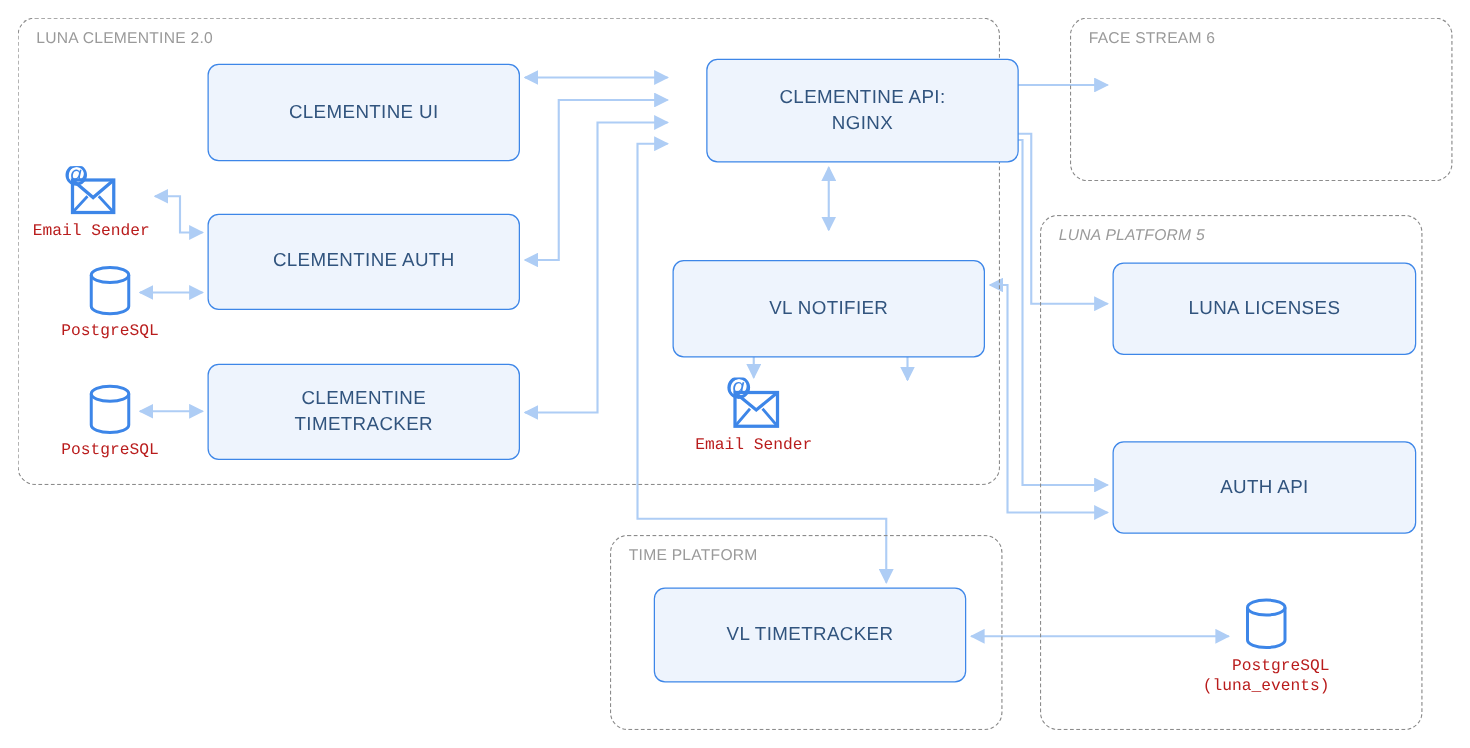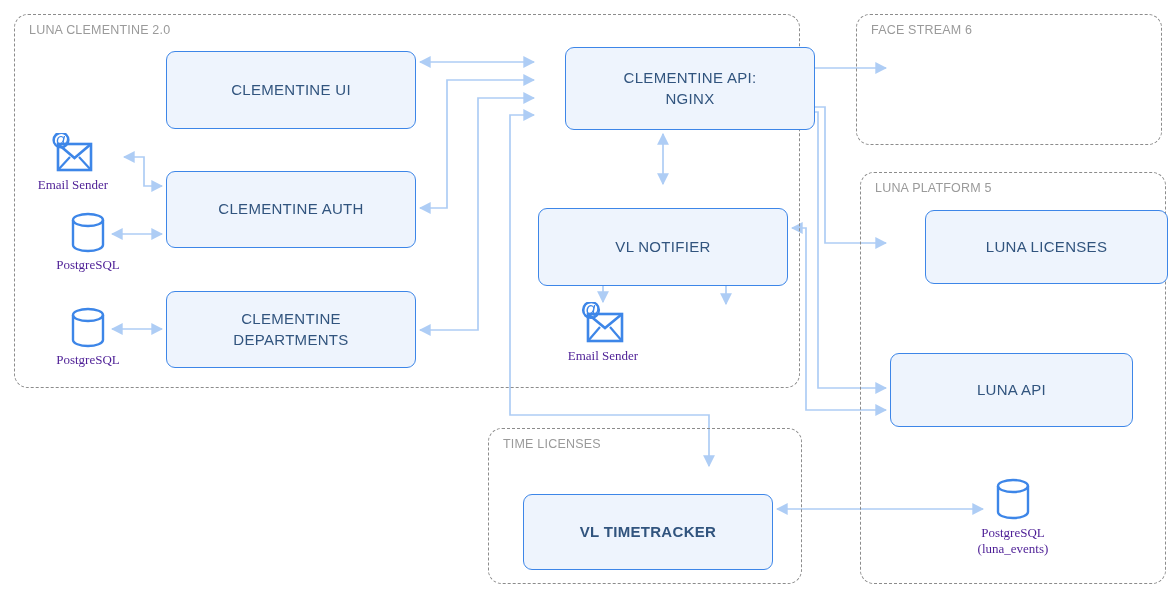--- a/index.html
+++ b/index.html
@@ -63,25 +63,25 @@
     align-items: center;
     justify-content: flex-start;
   }
   .icon-asset .glyph {
     display: block;
     line-height: 0;
   }
   .icon-asset .caption {
     margin-top: 2px;
     font-size: 13px;
-    color: #4c1d95;
-    text-align: center;
+    color: #b91c1c;
+    text-align: right;
     line-height: 1.2;
     white-space: pre-line;
-    font-family: Liberation Serif, serif;
+    font-family: Liberation Mono, monospace;
   }
   
   #wires {
     position: absolute;
     left: 0;
     top: 0;
     width: 1176px;
     height: 598px;
     pointer-events: none;
   }
@@ -132,46 +132,46 @@
   </svg>
 
   <div class="group" style="left:14px; top:14px; width:786px; height:374px;">
     <span class="group-label">LUNA CLEMENTINE 2.0</span>
   </div>
 
   <div class="group" style="left:856px; top:14px; width:306px; height:131px;">
     <span class="group-label">FACE STREAM 6</span>
   </div>
 
-  <div class="group" style="left:860px; top:172px; width:306px; height:412px;">
+  <div class="group" style="left:832px; top:172px; width:306px; height:412px;font-style:italic;">
     <span class="group-label">LUNA PLATFORM 5</span>
   </div>
 
   <div class="group" style="left:488px; top:428px; width:314px; height:156px;">
-    <span class="group-label">TIME LICENSES</span>
+    <span class="group-label">TIME PLATFORM</span>
   </div>
 
   <div class="node" style="left:166px; top:171px; width:250px; height:77px;">CLEMENTINE AUTH</div>
 
   <div class="node" style="left:166px; top:51px; width:250px; height:78px;">CLEMENTINE UI</div>
 
   <div class="node" style="left:166px; top:291px; width:250px; height:77px;">CLEMENTINE
-DEPARTMENTS</div>
+TIMETRACKER</div>
 
   <div class="node" style="left:538px; top:47px; width:250px; height:83px;margin-left:27px;">CLEMENTINE API:
 NGINX</div>
 
   <div class="node" style="left:538px; top:188px; width:250px; height:78px;margin-top:20px;">VL NOTIFIER</div>
 
-  <div class="node" style="left:523px; top:494px; width:250px; height:76px;font-weight:bold;">VL TIMETRACKER</div>
-
-
-  <div class="node" style="left:890px; top:210px; width:243px; height:74px;margin-left:35px;">LUNA LICENSES</div>
-
-  <div class="node" style="left:890px; top:353px; width:243px; height:74px;">LUNA API</div>
+  <div class="node" style="left:523px; top:470px; width:250px; height:76px;">VL TIMETRACKER</div>
+
+
+  <div class="node" style="left:890px; top:210px; width:243px; height:74px;">LUNA LICENSES</div>
+
+  <div class="node" style="left:890px; top:353px; width:243px; height:74px;">AUTH API</div>
 
   <div class="icon-asset" style="left:22px; top:133px; width:102px;">
     <span class="glyph">
       <svg width="48" height="42" viewBox="0 0 48 42" xmlns="http://www.w3.org/2000/svg">
         <rect x="9" y="11" width="33" height="26" fill="none" stroke="#3d86e8" stroke-width="2.6"></rect>
         <path d="M9,11 L25.5,25 L42,11" fill="none" stroke="#3d86e8" stroke-width="2.6"></path>
         <path d="M9,37 L21,24 M42,37 L30,24" fill="none" stroke="#3d86e8" stroke-width="2.2"></path>
         <text x="12" y="12" font-family="'Liberation Sans',sans-serif" font-size="17" fill="#3d86e8" text-anchor="middle">@</text>
         <circle cx="12" cy="7" r="7.5" fill="none" stroke="#3d86e8" stroke-width="2.2"></circle>
       </svg>

